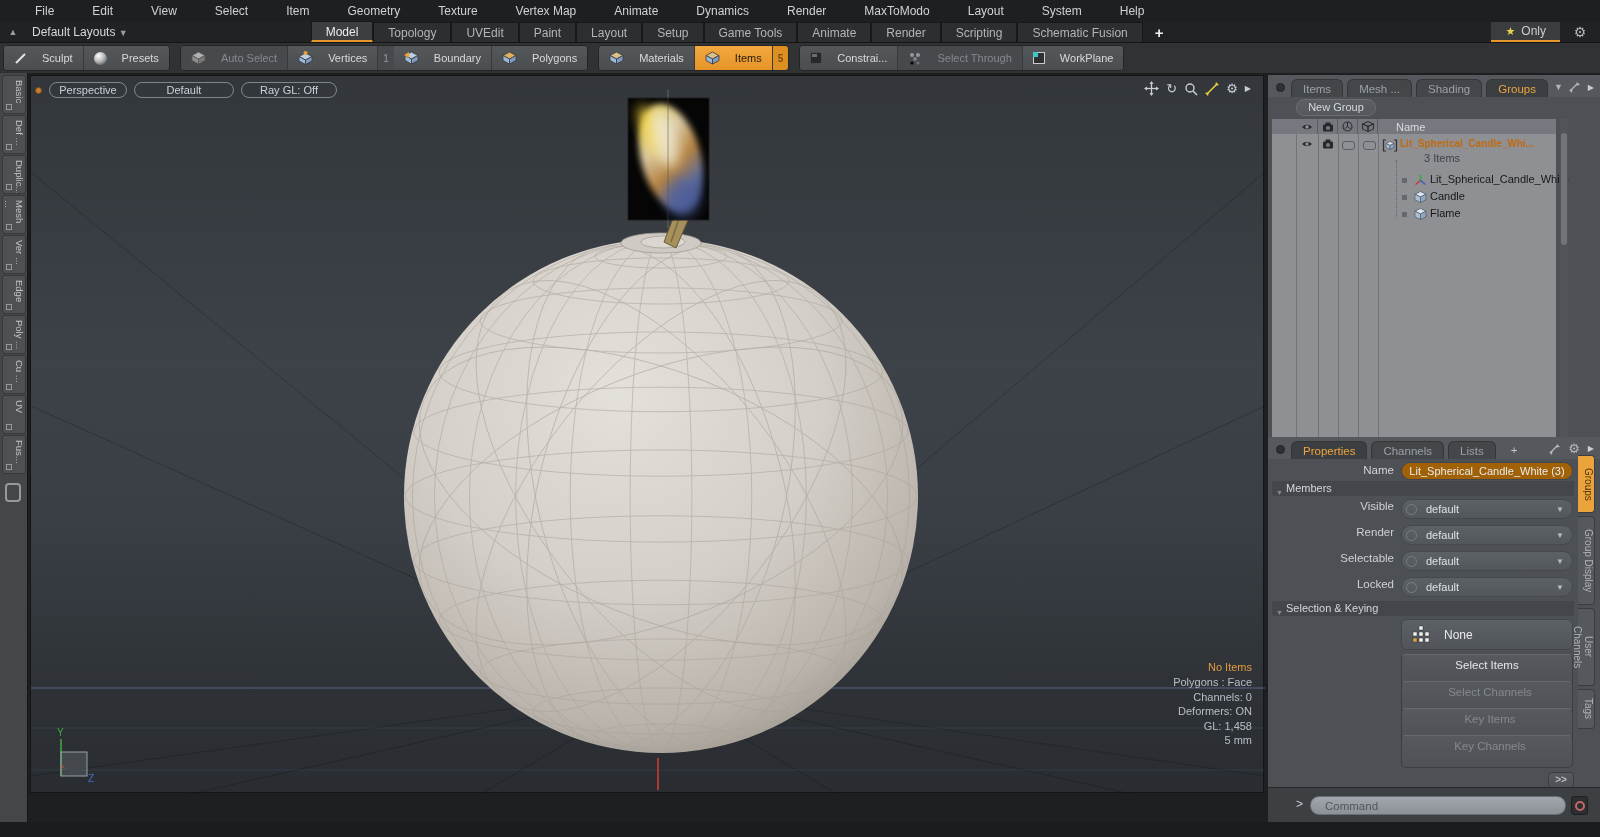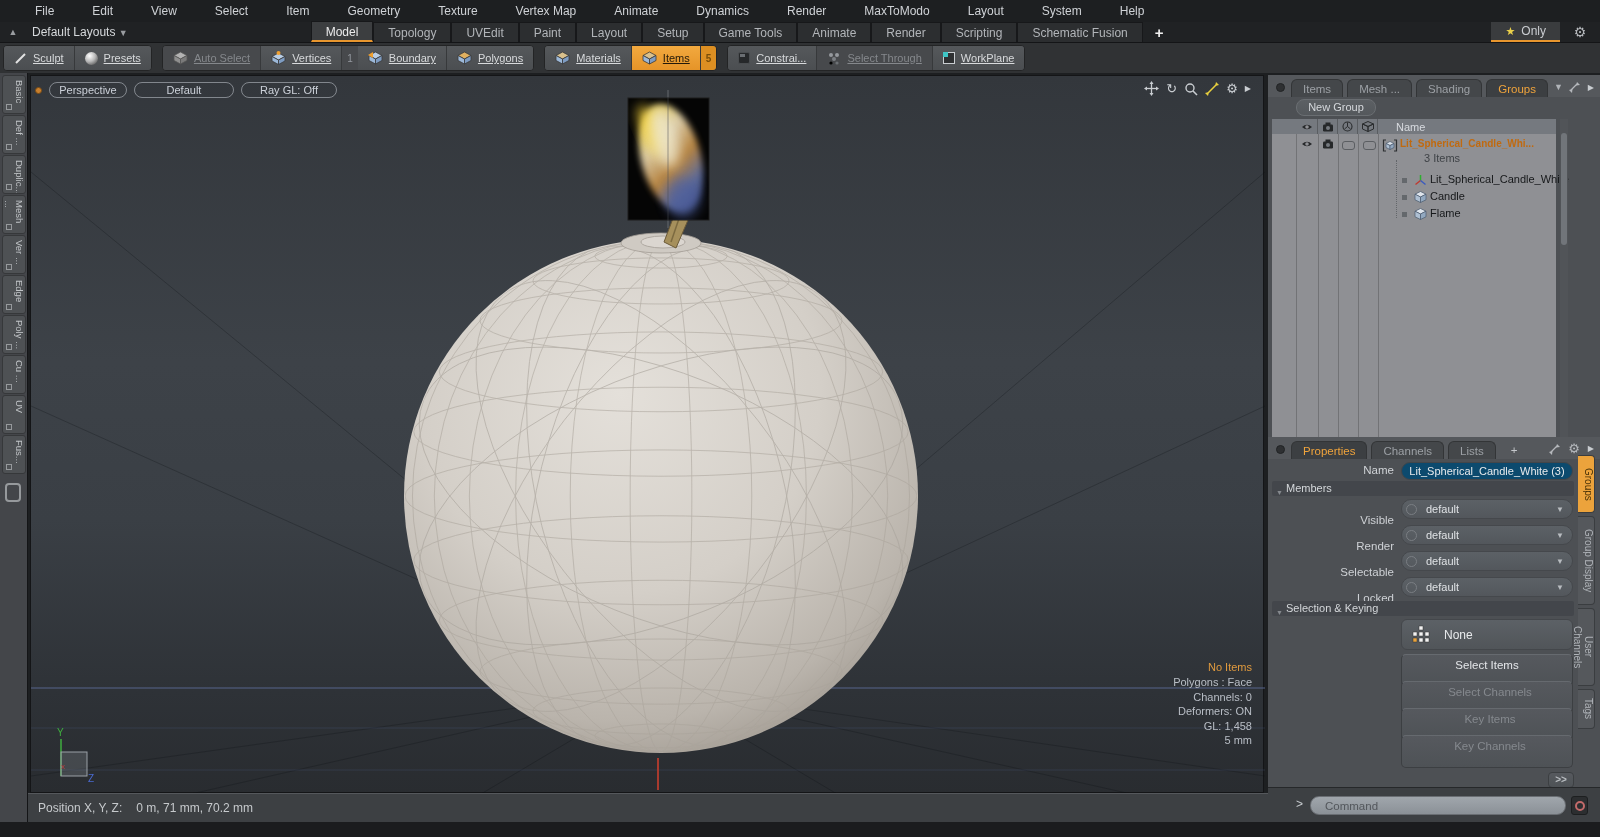--- a/index.html
+++ b/index.html
@@ -29,22 +29,22 @@
     padding:0 14px; font-size:12px; color:#c9ccd0; }
   .lb-only .star { color:#e9cf4a; margin-right:6px; font-size:11px; }
   .lb-gear { width:40px; text-align:center; color:#b5b8bc; font-size:14px; padding-bottom:2px; }
 
   
   .toolbar { position:absolute; left:0; top:43px; width:1600px; height:30px;
     background:#303234; display:flex; align-items:center; }
   .tgroup { display:flex; align-items:stretch; background:#47494c; border:1px solid #232425;
     border-radius:4px; height:26px; margin-left:10px; overflow:hidden; }
   .tgroup:first-child { margin-left:3px; }
-  .tbtn { display:flex; align-items:center; gap:6px; padding:0 10px; font-size:11px;
-    color:#d8dadc; border-right:1px solid #37393b; background:linear-gradient(#55585b,#4b4e51);text-decoration:underline; }
+  .tbtn { display:flex; align-items:center; gap:15px; padding:0 10px; font-size:11px;
+    color:#d8dadc; border-right:1px solid #37393b; background:linear-gradient(#55585b,#4b4e51); }
   .tbtn:last-child { border-right:none; }
   .tbtn.disabled { color:#85888c; background:#47494c; }
   .tbtn.active { background:linear-gradient(#f2a93f,#e69428); color:#23190a; }
   .tbadge { display:flex; align-items:center; padding:0 5px; font-size:10px; color:#9599a0;
     background:#47494c; }
   .tbadge.orange { background:#dd8f22; color:#7a4e08; font-weight:bold; }
   .icon-dark-sq { width:12px; height:12px; background:#26282a; border:1px solid #4a4d50;
     border-radius:2px; position:relative; }
   .icon-dark-sq::after { content:""; position:absolute; left:1px; top:1px; width:5px; height:3px;
     background:#6a6e72; }
@@ -133,28 +133,28 @@
   .trowc .cicon { position:absolute; left:142px; top:2px; }
   .trowc .clabel { position:absolute; left:158px; top:1px; color:#16181a; font-size:11px; }
   .scroll { position:absolute; left:292px; top:44px; width:8px; height:318px; background:#515458; }
   .scroll .thumb { position:absolute; left:1px; top:14px; width:6px; height:112px;
     background:#71757a; border-radius:3px; }
 
   
   .props { position:absolute; left:0; top:362px; width:332px; height:350px; background:#4d5054; }
   .namerow { position:absolute; left:0; top:25px; width:310px; height:18px; }
   .namerow .lbl { position:absolute; right:184px; color:#d0d3d7; font-size:11.5px; top:2px; }
-  .ninput { position:absolute; left:133px; top:0; width:172px; height:18px; background:#0c4a6e;
+  .ninput { position:absolute; left:133px; top:0; width:172px; height:18px; background:#a16207;
     border:1px solid #43464a; border-radius:9px; color:#e8eaec; font-size:11px; text-align:center;
     font-family:"Liberation Sans", sans-serif; }
   .sechead { position:absolute; left:4px; width:302px; height:15px; background:#43464b;
     border-radius:2px; color:#d4d7da; font-size:11px; line-height:15px; padding-left:14px; }
   .sechead::before { content:"▼"; color:#85898e; font-size:7px; position:absolute; left:4px; top:4px; }
   .prow { position:absolute; left:0; width:310px; height:20px; }
-  .prow .lbl { position:absolute; right:184px; top:15px; color:#ced1d5; font-size:11.5px; }
+  .prow .lbl { position:absolute; right:184px; top:1px; color:#ced1d5; font-size:11.5px; }
   .drop { position:absolute; left:133px; top:0; width:172px; height:20px;
     background:linear-gradient(#5c6166,#53575c); border:1px solid #45484c; border-radius:10px; }
   .drop .circ { position:absolute; left:4px; top:4px; width:11px; height:11px; border-radius:50%;
     border:1px solid #7a7e83; }
   .drop .val { position:absolute; left:24px; top:3px; color:#dfe2e5; font-size:11px; }
   .drop .dc { position:absolute; right:8px; top:5px; color:#b8bcc0; font-size:8px; }
   .nonebtn { position:absolute; left:133px; width:172px; height:31px;
     background:linear-gradient(#5c6166,#515559); border:1px solid #44474b; border-radius:6px;
     border-top-color:#6e7control; display:flex; align-items:center; }
   .nonebtn .ntxt { color:#e8eaec; font-size:12px; margin-left:14px; }
@@ -478,23 +478,20 @@
     <div class="vp-status">
       <div class="orange">No Items</div>
       <div>Polygons : Face</div>
       <div>Channels: 0</div>
       <div>Deformers: ON</div>
       <div>GL: 1,458</div>
       <div>5 mm</div>
     </div>
   </div>
 
-  <div class="statusbar">
-    <span>Position X, Y, Z:</span><span class="val">0 m, 71 mm, 70.2 mm</span>
-  </div>
   <div class="bottomstrip"></div>
 
   <div class="rpanel">
 
     <div class="rp-tabrow" style="top:0">
       <span class="pin"></span>
       <span class="ptab">Items</span>
       <span class="ptab">Mesh ...</span>
       <span class="ptab">Shading</span>
       <span class="ptab active">Groups</span>

